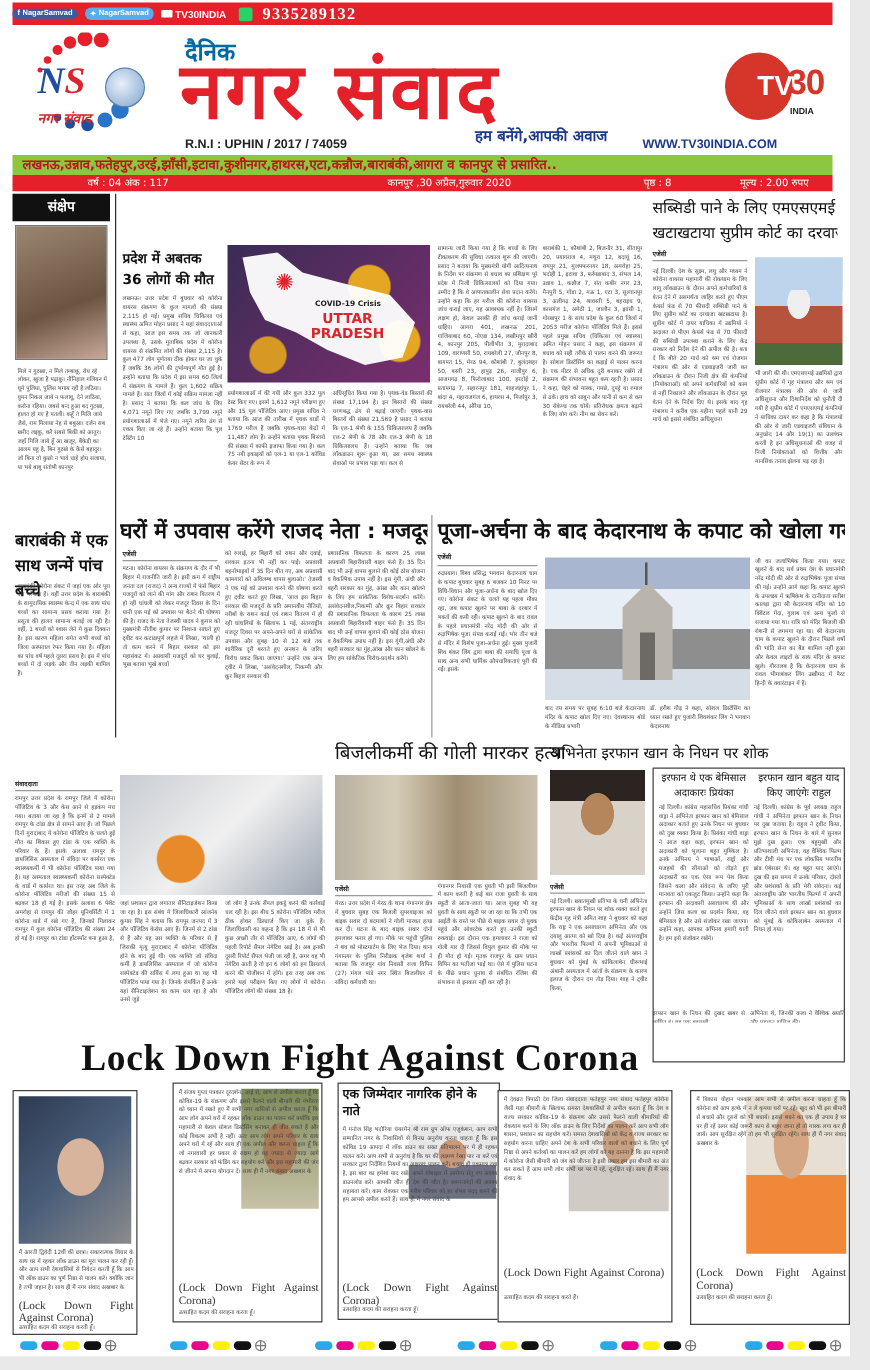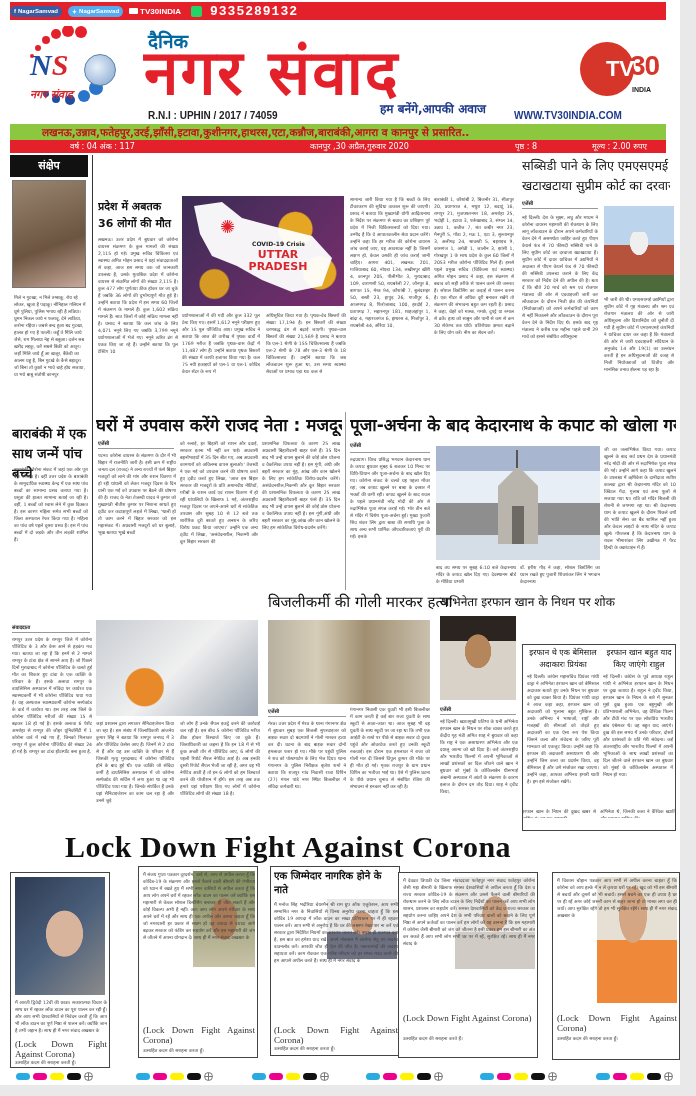--- a/index.html
+++ b/index.html
@@ -1,42 +1,42 @@
 <!DOCTYPE html>
 <html><head>
 <meta charset="utf-8">
 <style>
 *{box-sizing:border-box;margin:0;padding:0}
 body{width:696px;height:1096px;background:#e9e9e9;font-family:"DejaVu Sans",sans-serif;overflow:hidden;position:relative}
 .page{position:absolute;left:0;top:0;width:680px;height:1085px;background:#fff}
 .topbar{position:absolute;left:10px;top:2px;width:656px;height:18px;background:#e4202a;display:flex;align-items:center}
 .topbar .url{color:#9aa0c8;font-family:"Liberation Sans",sans-serif;font-weight:bold;font-size:15px;letter-spacing:1px;padding-left:6px;width:288px;-webkit-text-stroke:0.3px #6c6fa0}
-.social{display:flex;gap:6px;font-size:6px;color:#fff;font-family:"Liberation Sans",sans-serif}
+.social{display:flex;align-items:center;gap:6px;font-size:6px;color:#fff;font-family:"Liberation Sans",sans-serif}
 .pill{background:#3b5ba0;border-radius:6px;padding:1px 4px;display:flex;align-items:center;gap:2px;font-weight:bold}
 .pill.tw{background:#55acee}
 .yt{display:flex;align-items:center;gap:2px;font-size:8px;font-weight:bold}
 .yt .ic{width:9px;height:6px;background:#fff;border-radius:1px}
 .wa{width:11px;height:11px;background:#25d366;border-radius:2px;display:inline-block;margin-left:4px}
-.phone{font-family:Liberation Mono, monospace;font-weight:bold;font-size:13px;color:#fff;margin-left:8px;letter-spacing:1px}
+.phone{font-family:Liberation Serif, serif;font-weight:bold;font-size:13px;color:#fff;margin-left:8px;letter-spacing:1px}
 .masthead{position:absolute;left:10px;top:20px;width:656px;height:88px;background:#fff}
 .logo{position:absolute;left:6px;top:6px;width:120px;height:80px}
 .logo .dots{position:absolute;left:10px;top:0;width:90px;height:80px}
 .logo .ns{position:absolute;left:14px;top:22px;font-family:"Liberation Serif",serif;font-weight:bold;font-size:30px;color:#1f4ea0;font-style:italic}
 .logo .ns span{color:#d8262c}
 .logo .globe{position:absolute;left:68px;top:28px;width:32px;height:32px;border-radius:50%;background:radial-gradient(circle at 40% 40%,#e8f0fa,#7fa3cc);border:1px solid #5a7fae}
 .logo .logotxt{position:absolute;left:14px;top:60px;font-size:11px;font-weight:bold;color:#d8262c;font-style:italic}
 .dainik{position:absolute;left:138px;top:8px;font-size:19px;color:#0369a1;font-weight:bold}
 .bigtitle{position:absolute;left:134px;top:18px;font-size:62px;color:#e4202a;font-weight:bold;letter-spacing:2px;line-height:70px}
 .rni{position:absolute;left:138px;top:90px;font-family:"Liberation Sans",sans-serif;font-weight:bold;font-size:10px;color:#222}
 .slogan{position:absolute;left:370px;top:80px;font-size:12px;color:#1e3a8a;font-weight:bold}
 .tv30{position:absolute;left:570px;top:22px;width:54px;height:54px;border-radius:50%;background:#d6362a;color:#fff;font-family:"Liberation Sans",sans-serif;font-weight:bold;font-size:22px;display:flex;align-items:center;justify-content:flex-end}
 .tv30b{position:absolute;left:620px;top:30px;font-family:"Liberation Sans",sans-serif;font-weight:bold;font-size:28px;color:#d6362a;letter-spacing:-1px}
 .tvindia{position:absolute;left:622px;top:66px;font-family:"Liberation Sans",sans-serif;font-weight:bold;font-size:7px;color:#222}
 .tvurl{position:absolute;left:504px;top:90px;font-family:"Liberation Sans",sans-serif;font-weight:bold;font-size:10px;color:#1e3a8a}
-.citybar{position:absolute;left:10px;top:124px;width:656px;height:16px;background:#8dc63f;color:#c0131b;font-size:10.5px;font-weight:bold;white-space:nowrap;overflow:hidden;padding-left:32px;line-height:16px}
+.citybar{position:absolute;left:10px;top:124px;width:656px;height:16px;background:#8dc63f;color:#c0131b;font-size:10.5px;font-weight:bold;white-space:nowrap;overflow:hidden;padding-left:8px;line-height:16px}
 .infobar{position:absolute;left:10px;top:140px;width:656px;height:13px;background:#e4202a;color:#fff;font-size:8px;line-height:13px;display:flex}
 .infobar span{position:absolute}
 .sankshep{position:absolute;left:10px;top:155px;width:78px;height:22px;background:#111;color:#fff;font-size:11px;font-weight:bold;text-align:center;line-height:22px}
 .ph{background:#8a7a6a;position:absolute;overflow:hidden}
 .txt{font-size:4.6px;line-height:7px;color:#444;text-align:justify;overflow:hidden;position:absolute}
 .vrule{position:absolute;width:1px;background:#333}
 .hrule{position:absolute;height:1px;background:#333}
 .hl{position:absolute;color:#111;font-weight:bold;white-space:nowrap;overflow:hidden}
 .byline{position:absolute;font-size:5px;font-weight:bold;color:#222}
 .lock{position:absolute;left:0;top:830px;width:576px;text-align:center;font-family:"Liberation Serif",serif;font-weight:bold;font-size:30px;color:#111;letter-spacing:0.5px}
@@ -176,21 +176,21 @@
   <div class="byline" style="left:268px;top:708px">एजेंसी</div>
   <div class="hrule" style="left:268px;top:716px;width:78px;background:#999"></div>
   <div class="txt" style="left:268px;top:720px;width:78px;height:96px">मेरठ। उत्तर प्रदेश में मेरठ के थाना गंगानगर क्षेत्र में बुधवार सुबह एक बिजली सुपरवाइजर को बाइक सवार दो बदमाशों ने गोली मारकर हत्या कर दी। घटना के बाद बाइक सवार दोनों हमलावर फरार हो गए। मौके पर पहुंची पुलिस ने शव को पोस्टमार्टम के लिए भेज दिया। थाना गंगानगर के पुलिस निरीक्षक बृजेश शर्मा ने बताया कि राजपुर गांव निवासी राजा विपिन (27) मंगल पांडे नगर स्थित बिजलीघर में संविदा कर्मचारी था।</div>
   <div class="txt" style="left:350px;top:706px;width:80px;height:110px">गंगानगर निवासी एक युवती भी इसी बिजलीघर में काम करती है कई बार राजा युवती के साथ स्कूटी से आता-जाता था। आज सुबह भी वह युवती के साथ स्कूटी पर जा रहा था कि तभी एक आईटी के रास्ते पर पीछे से बाइक सवार दो युवक पहुंचे और ओवरटेक करते हुए उनकी स्कूटी रुकवाई। इस दौरान एक हमलावर ने राजा को गोली मार दी जिससे विपुल कुमार की मौके पर ही मौत हो गई। मृतक राजपुर के ग्राम प्रधान विपिन का भतीजा भाई था। ऐसे में पुलिस घटना के पीछे प्रधान चुनाव से संबंधित रंजिश की संभावना से इनकार नहीं कर रही है।</div>
 
   <div class="hl" style="left:440px;top:592px;font-size:12px;line-height:20px;font-weight:normal">अभिनेता इरफान खान के निधन पर शोक</div>
   <div class="ph" style="left:440px;top:616px;width:76px;height:84px;background:radial-gradient(ellipse at 50% 42%,#b5865c 0 24%,transparent 25%),linear-gradient(#2b2420 0 30%,#d9d2c8 30%)"></div>
   <div class="byline" style="left:440px;top:706px">एजेंसी</div>
   <div class="hrule" style="left:440px;top:714px;width:76px;background:#999"></div>
   <div class="txt" style="left:440px;top:718px;width:78px;height:98px">नई दिल्ली। ख्यातमुखी प्रतिभा के धनी अभिनेता इरफान खान के निधन पर शोक व्यक्त करते हुए केंद्रीय गृह मंत्री अमित शाह ने बुधवार को कहा कि राष्ट्र ने एक असाधारण अभिनेता और एक दयालु आत्मा को खो दिया है। कई अंतरराष्ट्रीय और भारतीय फिल्मों में अपनी भूमिकाओं से लाखों प्रशंसकों का दिल जीतने वाले खान ने बुधवार को मुंबई के कोकिलाबेन धीरूभाई अंबानी अस्पताल में आंतों के संक्रमण के कारण इलाज के दौरान दम तोड़ दिया। शाह ने ट्वीट किया,</div>
-  <div class="box" style="left:522px;top:644px;width:154px;height:187px">
+  <div class="box" style="left:522px;top:614px;width:154px;height:236px">
     <div class="hl" style="left:4px;top:2px;width:72px;font-size:8px;line-height:12px;white-space:normal;text-align:center;font-weight:normal">इरफान थे एक बेमिसाल अदाकारः प्रियंका</div>
     <div class="boxtxt" style="left:4px;top:28px;width:72px;height:158px">नई दिल्ली। कांग्रेस महासचिव प्रियंका गांधी वाड्रा ने अभिनेता इरफान खान को बेमिसाल अदाकार बताते हुए उनके निधन पर बुधवार को दुख व्यक्त किया है। प्रियंका गांधी वाड्रा ने आज कहा कहा, इरफान खान को अदाकारी को भुलाना बहुत मुश्किल है। उनके अभिनय ने भाषाओं, राष्ट्रों और मजहबों की सीमाओं को तोड़ते हुए अदाकारी का एक ऐसा रूप पेश किया जिसने कला और संवेदना के जरिए पूरी मानवता को एकजुट किया। उन्होंने कहा कि इरफान की अदाकारी असाधारण थी और उन्होंने जिस कला का प्रदर्शन किया, वह बेमिसाल है और उसे संजोकर रखा जाएगा। उन्होंने कहा, आपका अभिनय हमारी थाती है। हम इसे संजोकर रखेंगे।</div>
     <div class="hl" style="left:80px;top:2px;width:72px;font-size:8px;line-height:12px;white-space:normal;text-align:center;font-weight:normal">इरफान खान बहुत याद किए जाएंगेः राहुल</div>
     <div class="boxtxt" style="left:80px;top:28px;width:70px;height:158px">नई दिल्ली। कांग्रेस के पूर्व अध्यक्ष राहुल गांधी ने अभिनेता इरफान खान के निधन पर दुख जताया है। राहुल ने ट्वीट किया, इरफान खान के निधन के बारे में सुनकर मुझे दुख हुआ। एक बहुमुखी और प्रतिभाशाली अभिनेता, वह वैश्विक फिल्म और टीवी मंच पर एक लोकप्रिय भारतीय ब्रांड एंबेसडर थे। वह बहुत याद आएंगे। दुख की इस समय में उनके परिवार, दोस्तों और प्रशंसकों के प्रति मेरी संवेदना। कई अंतरराष्ट्रीय और भारतीय फिल्मों में अपनी भूमिकाओं के साथ लाखों प्रशंसकों का दिल जीतने वाले इरफान खान का बुधवार को मुंबई के कोकिलाबेन अस्पताल में निधन हो गया।</div>
   </div>
   <div class="txt" style="left:522px;top:808px;width:74px;height:10px">इरफान खान के निधन की दुखद खबर से व्यथित हूं। वह एक बहुमुखी</div>
   <div class="txt" style="left:600px;top:808px;width:76px;height:10px">अभिनेता थे, जिनकी कला ने वैश्विक ख्याति और पहचान हासिल की।</div>
 
   <div class="lock">Lock Down Fight Against Corona</div>
 

